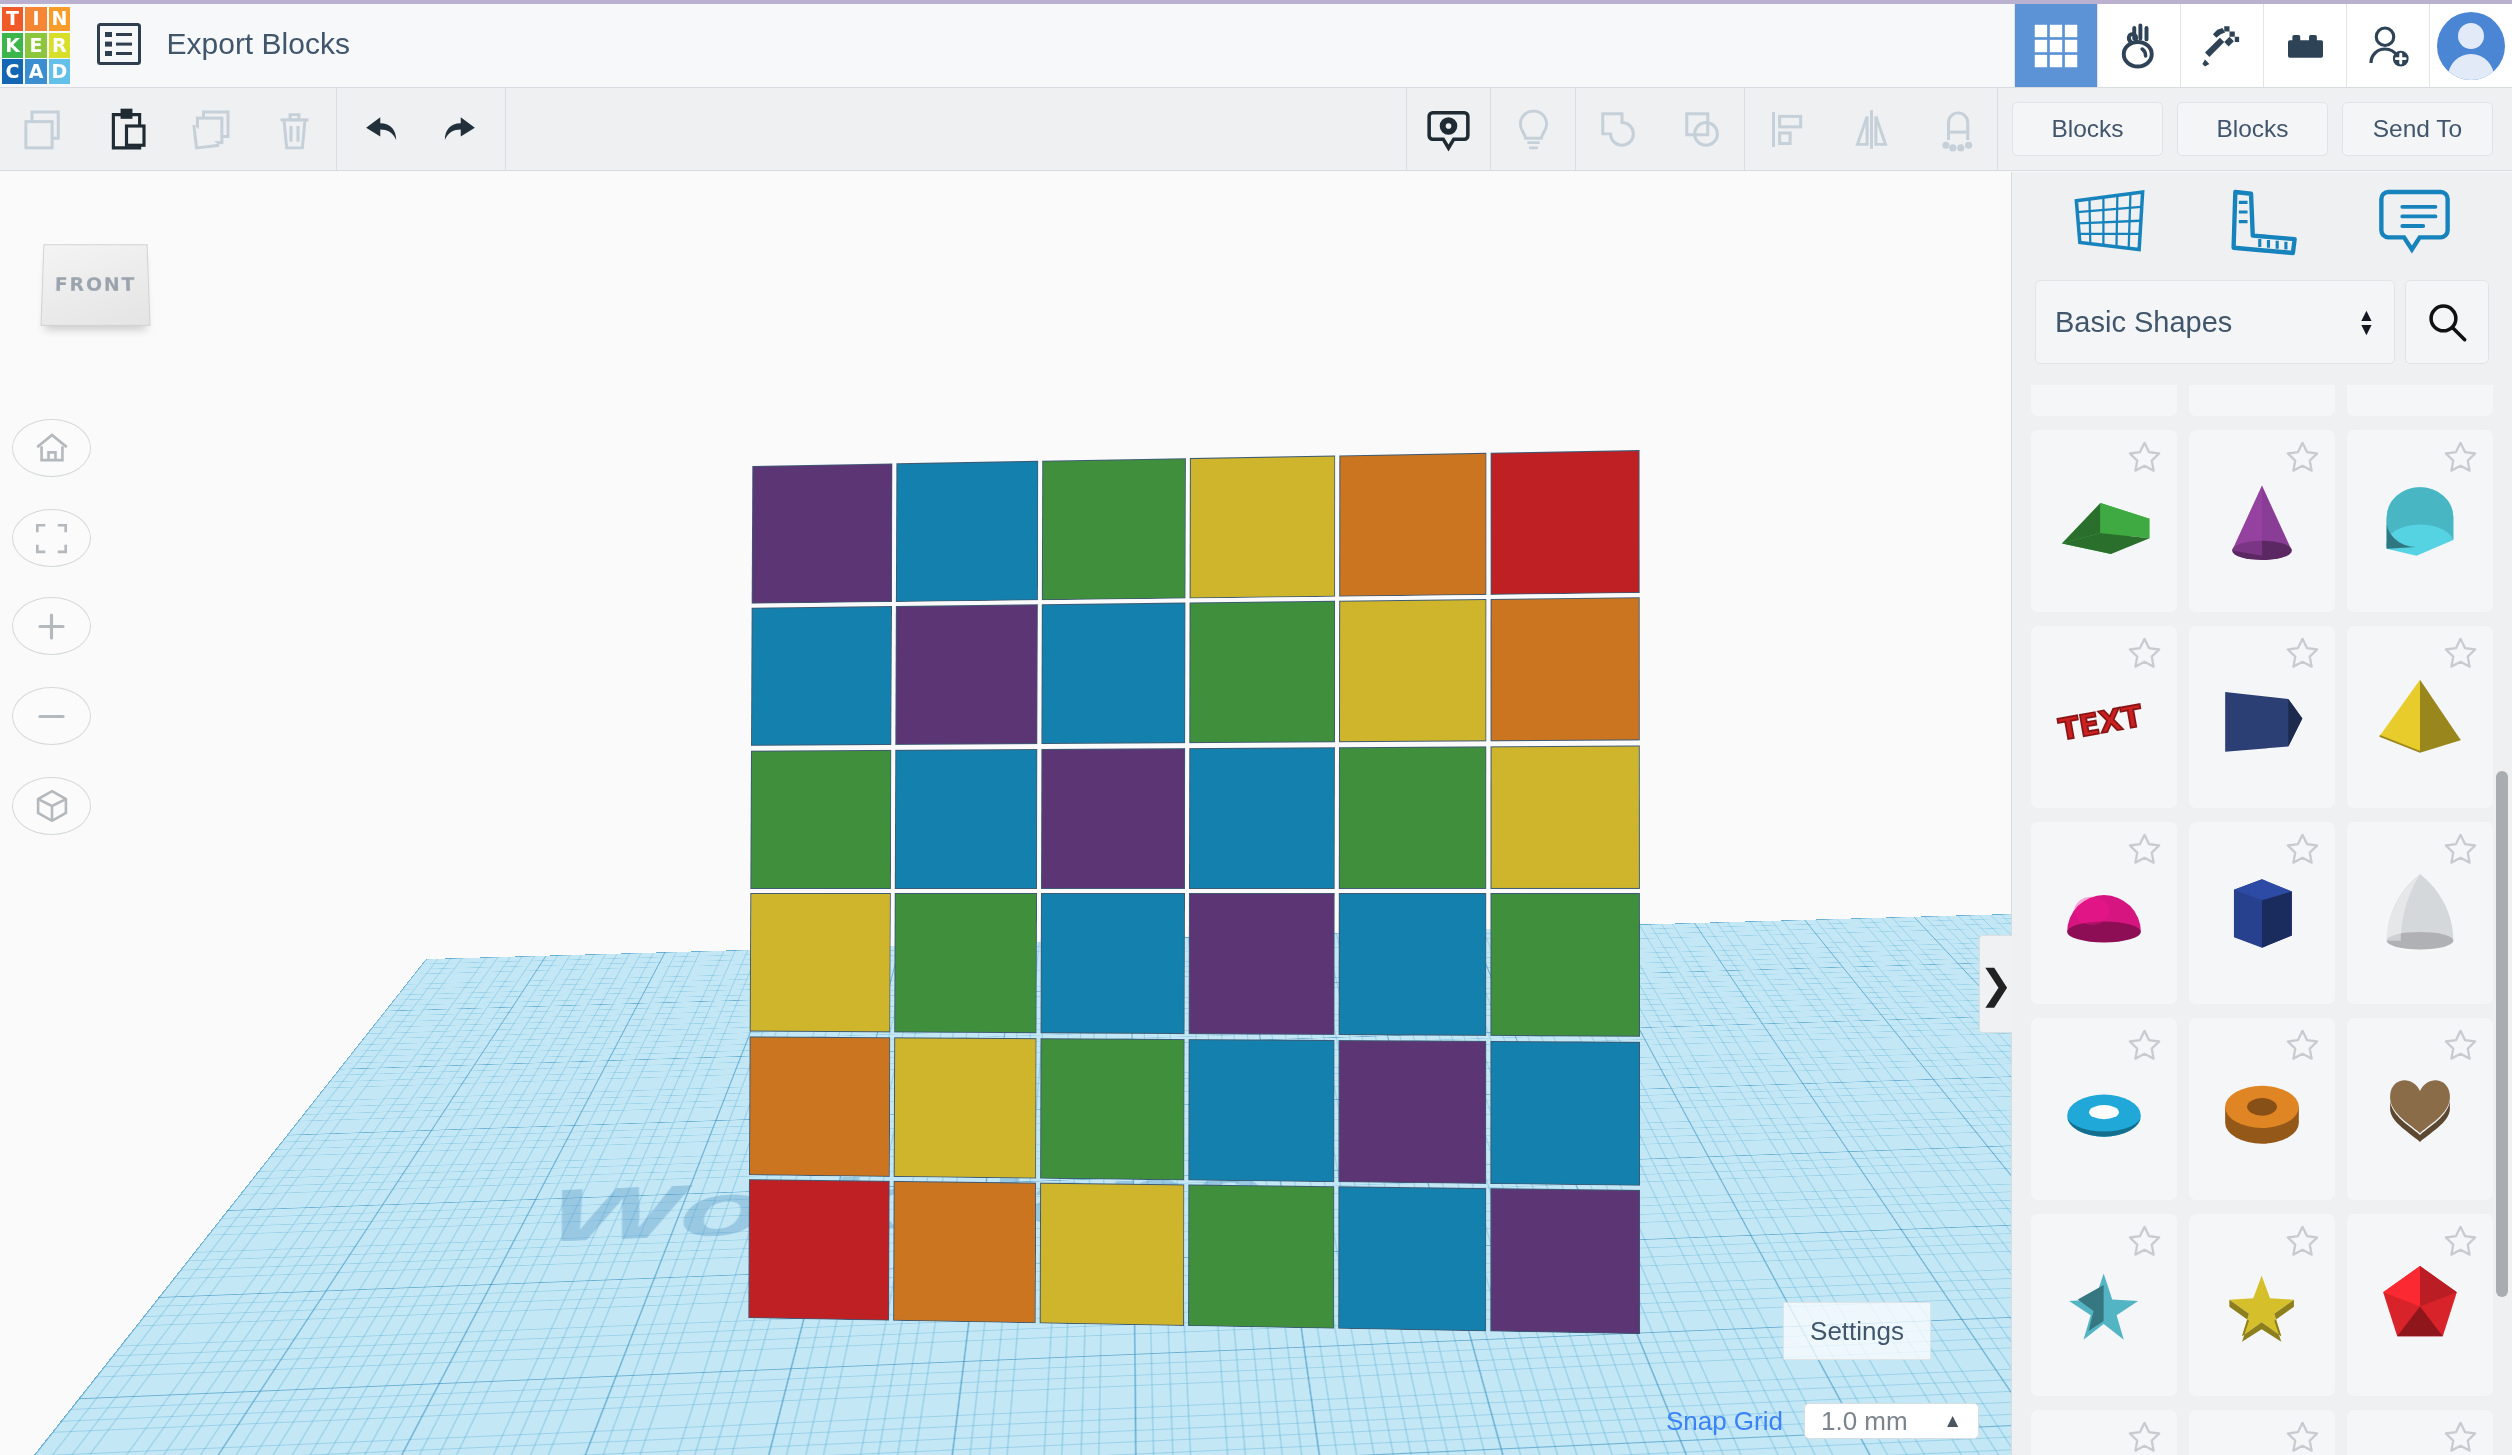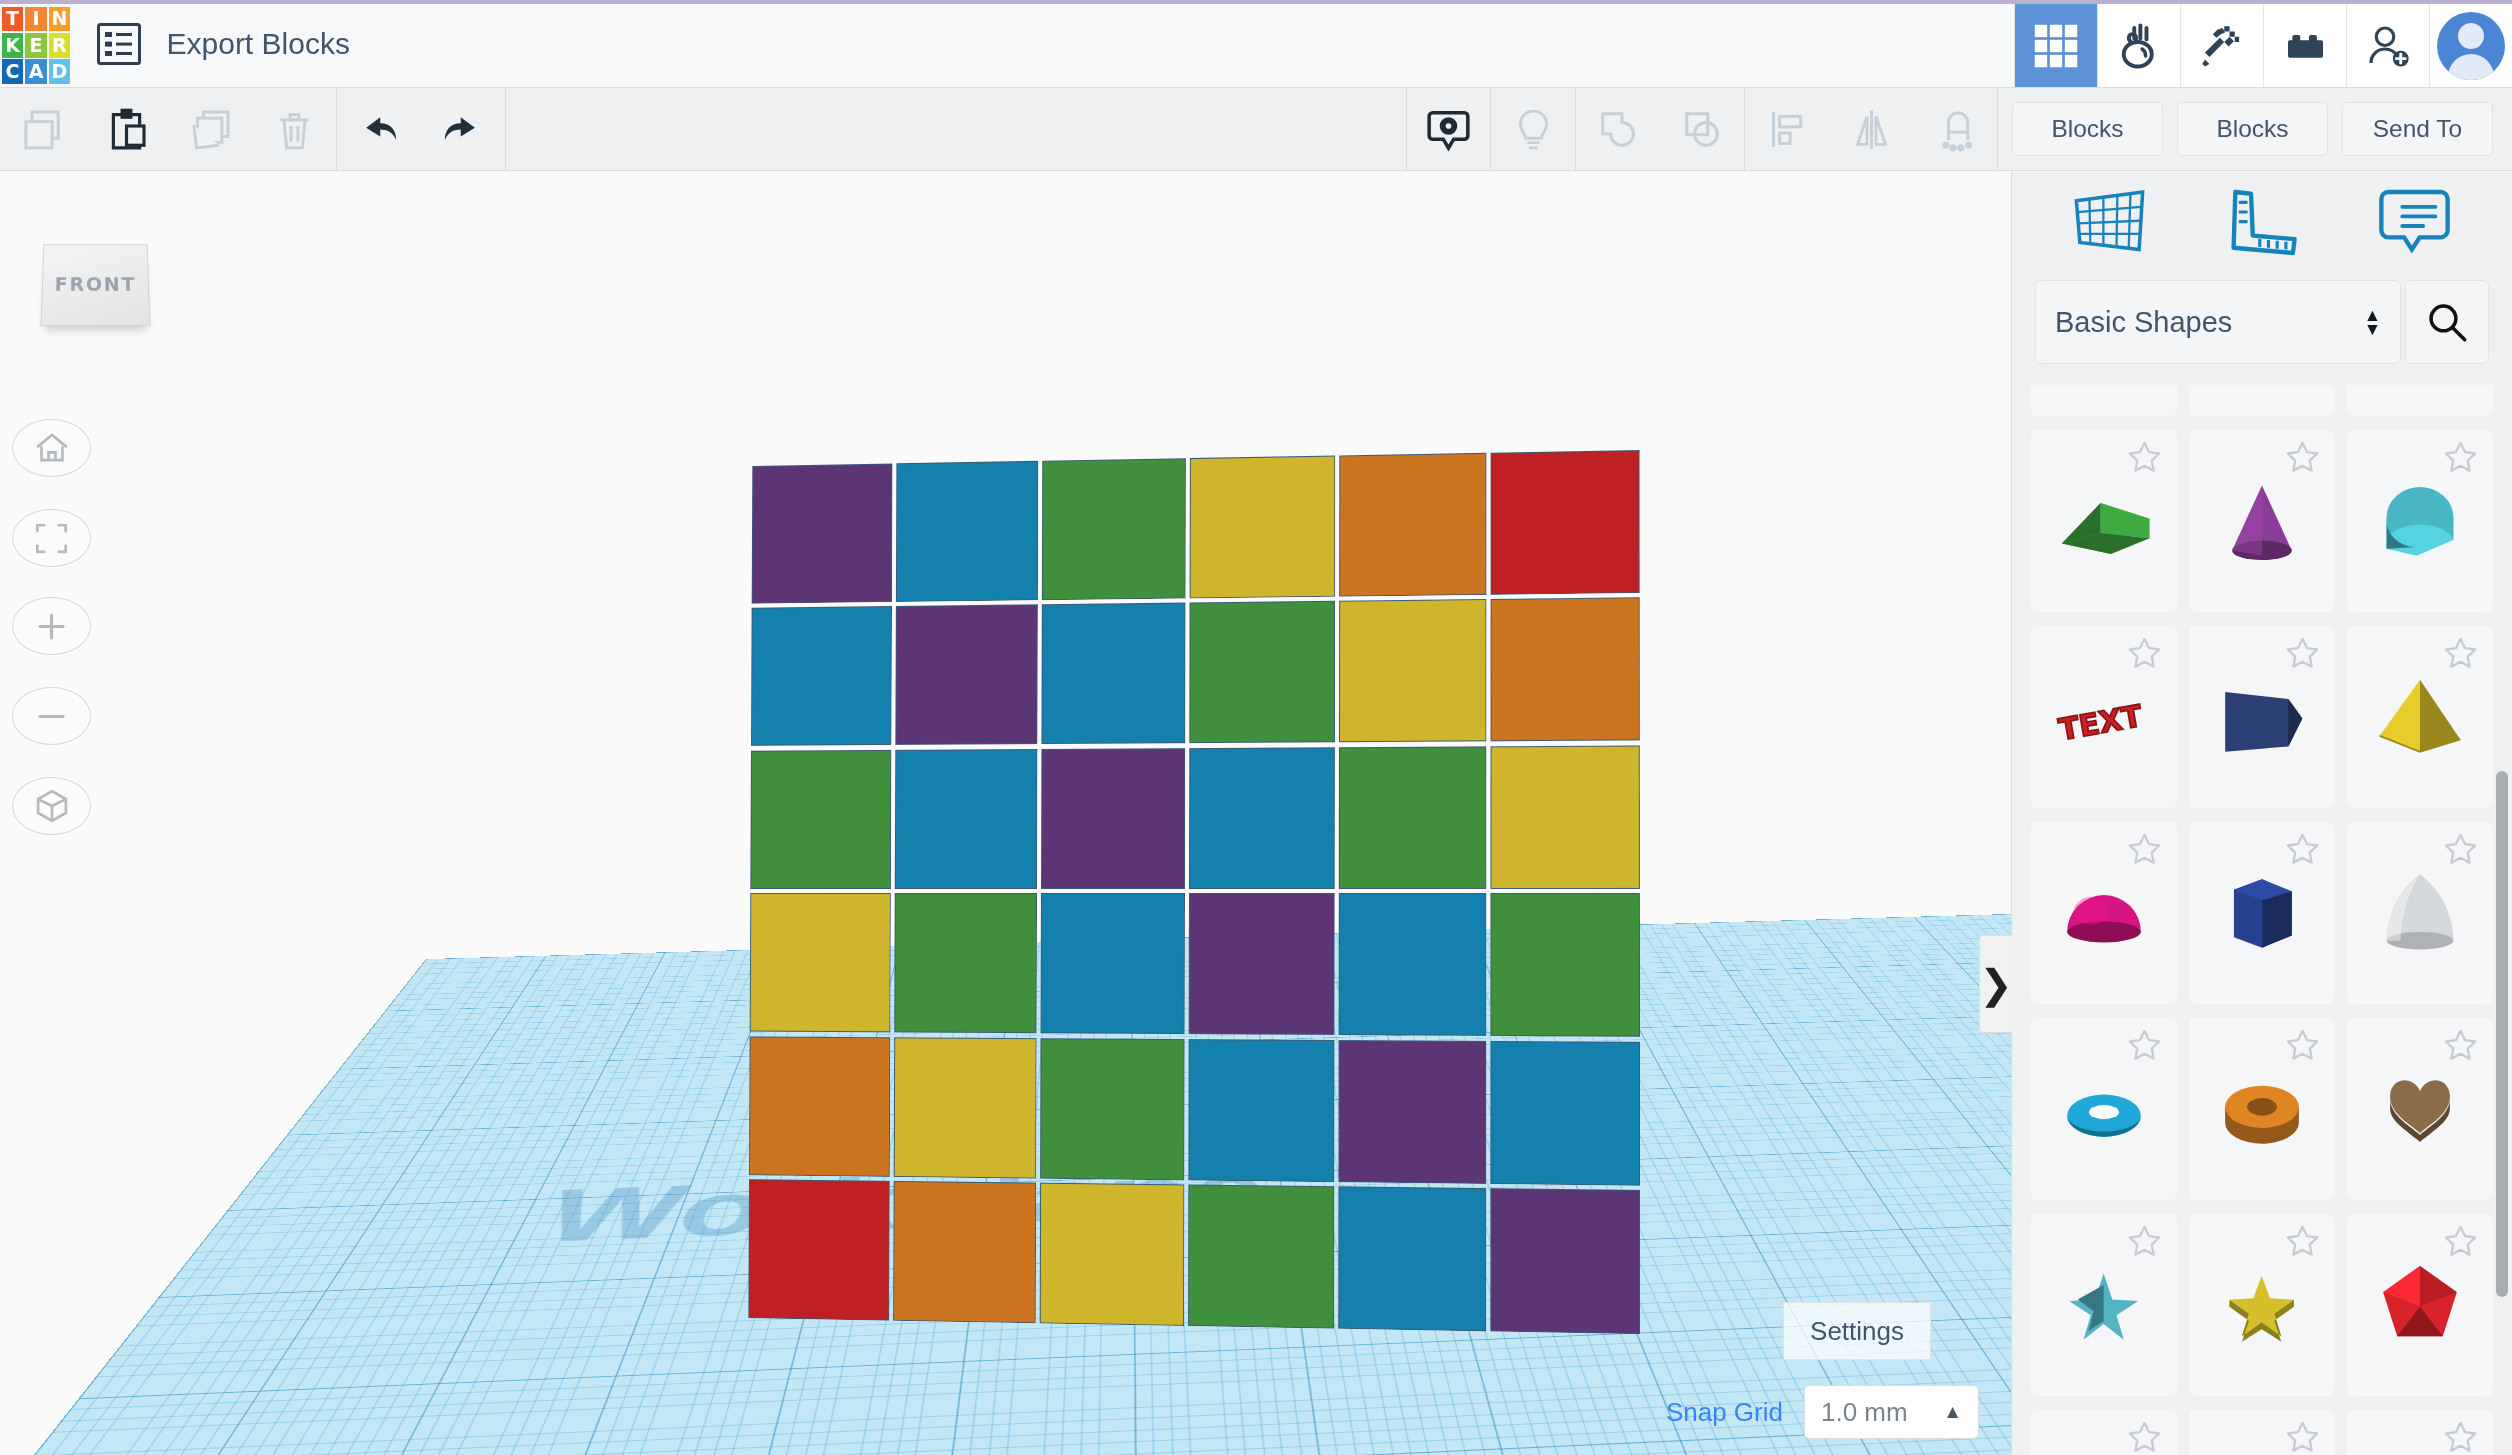--- a/index.html
+++ b/index.html
@@ -163,39 +163,39 @@
     padding: 12.3px 26px; background: rgba(255,255,255,.72);
     border: 0.9px solid #e0e3e6; border-radius: 2px;
     color: #41556b; font-size: 26px;
   }
   #snapgrid-row {
     position: absolute; right: 33px; bottom: 16px;
     display: flex; align-items: center; gap: 21px;
   }
   #snapgrid-label { color: #3b82f6; font-size: 26px; }
   #snapgrid-select {
-    width: 175px; height: 54px;
+    width: 175px; height: 36px;
     border: 0.9px solid #d9dde1; border-radius: 5.3px; background: #fff;
     display: flex; align-items: center; justify-content: space-between;
     padding: 0 16px;
     color: #7b848d; font-size: 26px;
   }
 
   
   #rightpanel {
     position: absolute; top: 172px; right: 0; width: 501px; height: 1283px;
     background: #eef0f2; border-left: 0.9px solid #d8dce0;
     display: flex; flex-direction: column;
   }
   #rp-icons {
     height: 114px; display: flex; align-items: center; justify-content: space-around;
     padding: 0 21px;
   }
   .rp-icon { width: 96px; height: 96px; display: flex; align-items: center; justify-content: center; }
-  #rp-search-row { display: flex; gap: 4px; padding: 7px 23px 21px 23px; }
+  #rp-search-row { display: flex; gap: 10px; padding: 7px 23px 21px 23px; }
   #shape-select {
     flex: 1 1 auto; height: 84px;
     background: #f4f5f7; border: 0.9px solid #e1e4e7; border-radius: 5.3px;
     display: flex; align-items: center; justify-content: space-between;
     padding: 0 19px; color: #41556b; font-size: 29px;
   }
   #search-btn {
     width: 84px; height: 84px; background: #f4f5f7;
     border: 0.9px solid #e1e4e7; border-radius: 5.3px;
     display: flex; align-items: center; justify-content: center;

